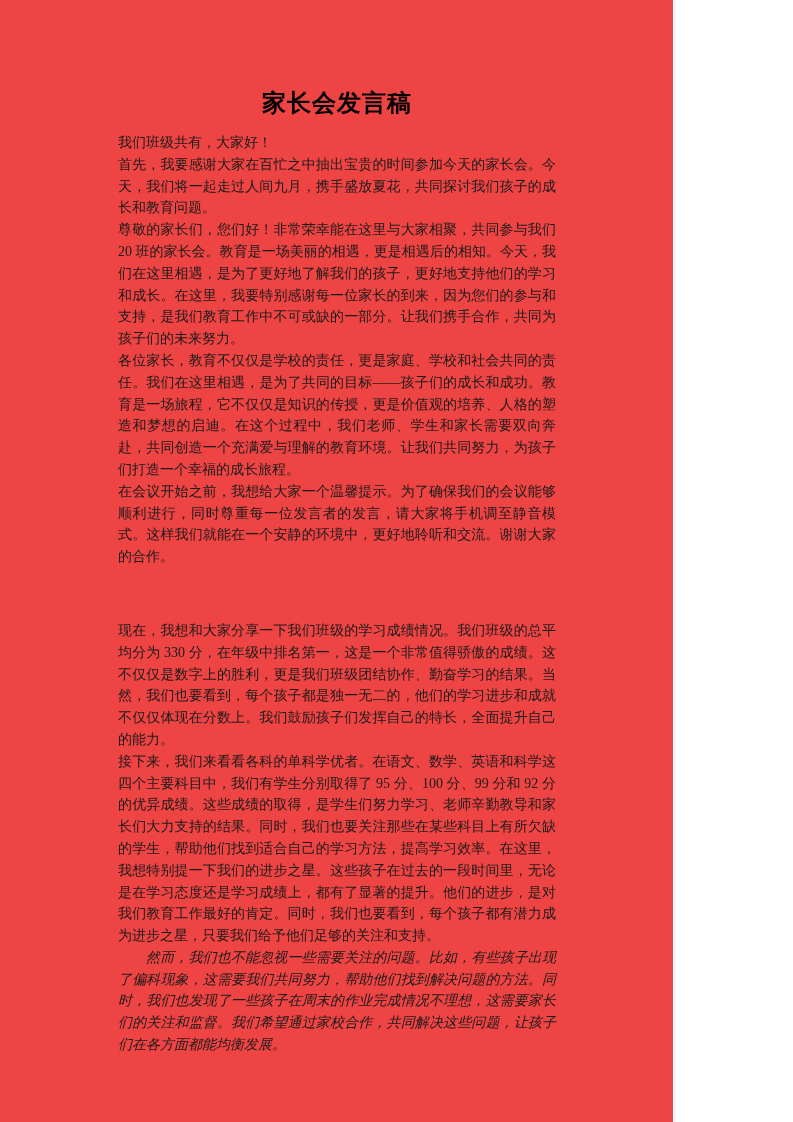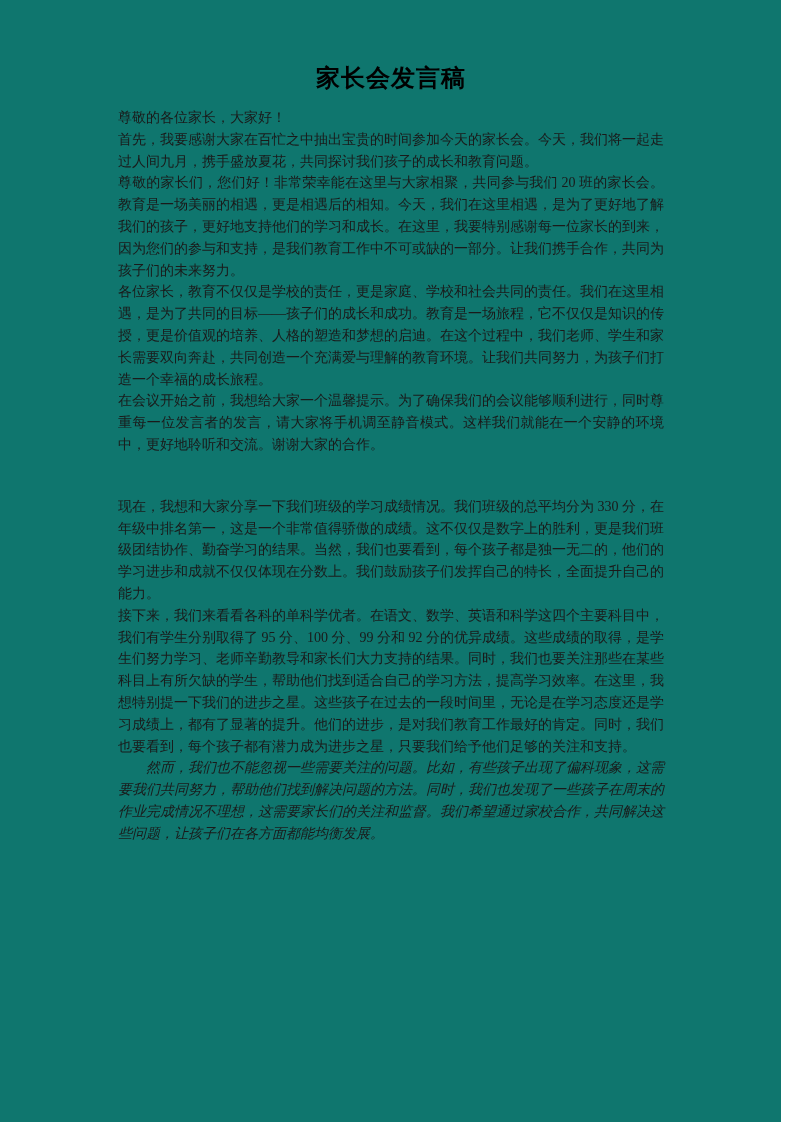--- a/index.html
+++ b/index.html
@@ -8,54 +8,54 @@
       background: #ffffff;
     }
     body {
       width: 793px;
       height: 1122px;
       font-family: "Liberation Serif", "DejaVu Serif", serif;
       color: #1a1a1a;
     }
     .page {
       box-sizing: border-box;
-      width: 781px;
+      width: 673px;
       height: 1122px;
-      background: #0f766e;
-      padding: 62px 117px 0 118px;
+      background: #ef4444;
+      padding: 87px 117px 0 118px;
       overflow: hidden;
     }
     .doc-title {
       font-size: 24px;
       font-weight: bold;
       color: #000000;
       text-align: center;
       line-height: 32px;
       margin: 0 0 13px 0;
       letter-spacing: 1px;
     }
     .par {
       font-size: 14px;
       line-height: 21.8px;
       margin: 0;
       text-align: justify;
       word-break: break-all;
     }
     .gap-1 { }
-    .gap-2 { margin-top: 40px; }
+    .gap-2 { margin-top: 52px; }
     .indent { text-indent: 28px; font-style: italic; }
   </style>
 </head>
 <body>
 
 <div class="page">
 
   <h1 class="doc-title">家长会发言稿</h1>
 
-  <p class="par">尊敬的各位家长，大家好！</p>
+  <p class="par">我们班级共有，大家好！</p>
 
   <p class="par gap-1">首先，我要感谢大家在百忙之中抽出宝贵的时间参加今天的家长会。今天，我们将一起走过人间九月，携手盛放夏花，共同探讨我们孩子的成长和教育问题。</p>
 
   <p class="par">尊敬的家长们，您们好！非常荣幸能在这里与大家相聚，共同参与我们 20 班的家长会。教育是一场美丽的相遇，更是相遇后的相知。今天，我们在这里相遇，是为了更好地了解我们的孩子，更好地支持他们的学习和成长。在这里，我要特别感谢每一位家长的到来，因为您们的参与和支持，是我们教育工作中不可或缺的一部分。让我们携手合作，共同为孩子们的未来努力。</p>
 
   <p class="par gap-1">各位家长，教育不仅仅是学校的责任，更是家庭、学校和社会共同的责任。我们在这里相遇，是为了共同的目标——孩子们的成长和成功。教育是一场旅程，它不仅仅是知识的传授，更是价值观的培养、人格的塑造和梦想的启迪。在这个过程中，我们老师、学生和家长需要双向奔赴，共同创造一个充满爱与理解的教育环境。让我们共同努力，为孩子们打造一个幸福的成长旅程。</p>
 
   <p class="par gap-1">在会议开始之前，我想给大家一个温馨提示。为了确保我们的会议能够顺利进行，同时尊重每一位发言者的发言，请大家将手机调至静音模式。这样我们就能在一个安静的环境中，更好地聆听和交流。谢谢大家的合作。</p>
 
 

